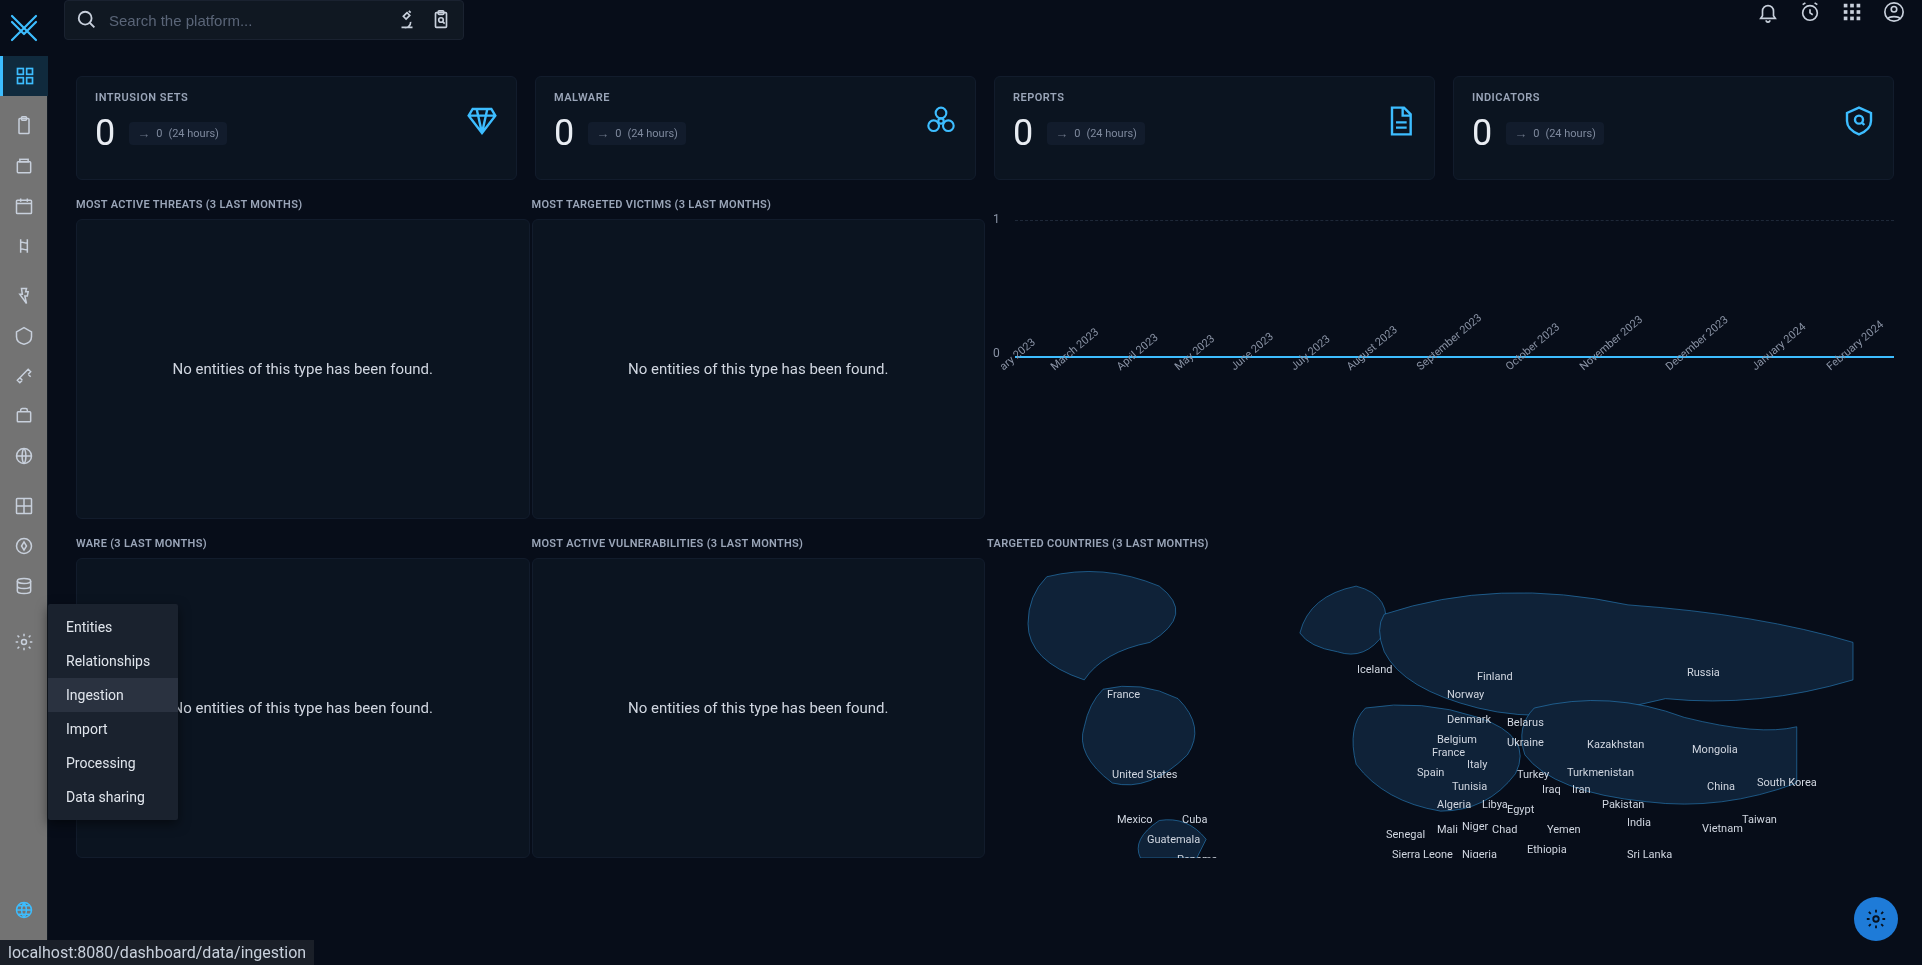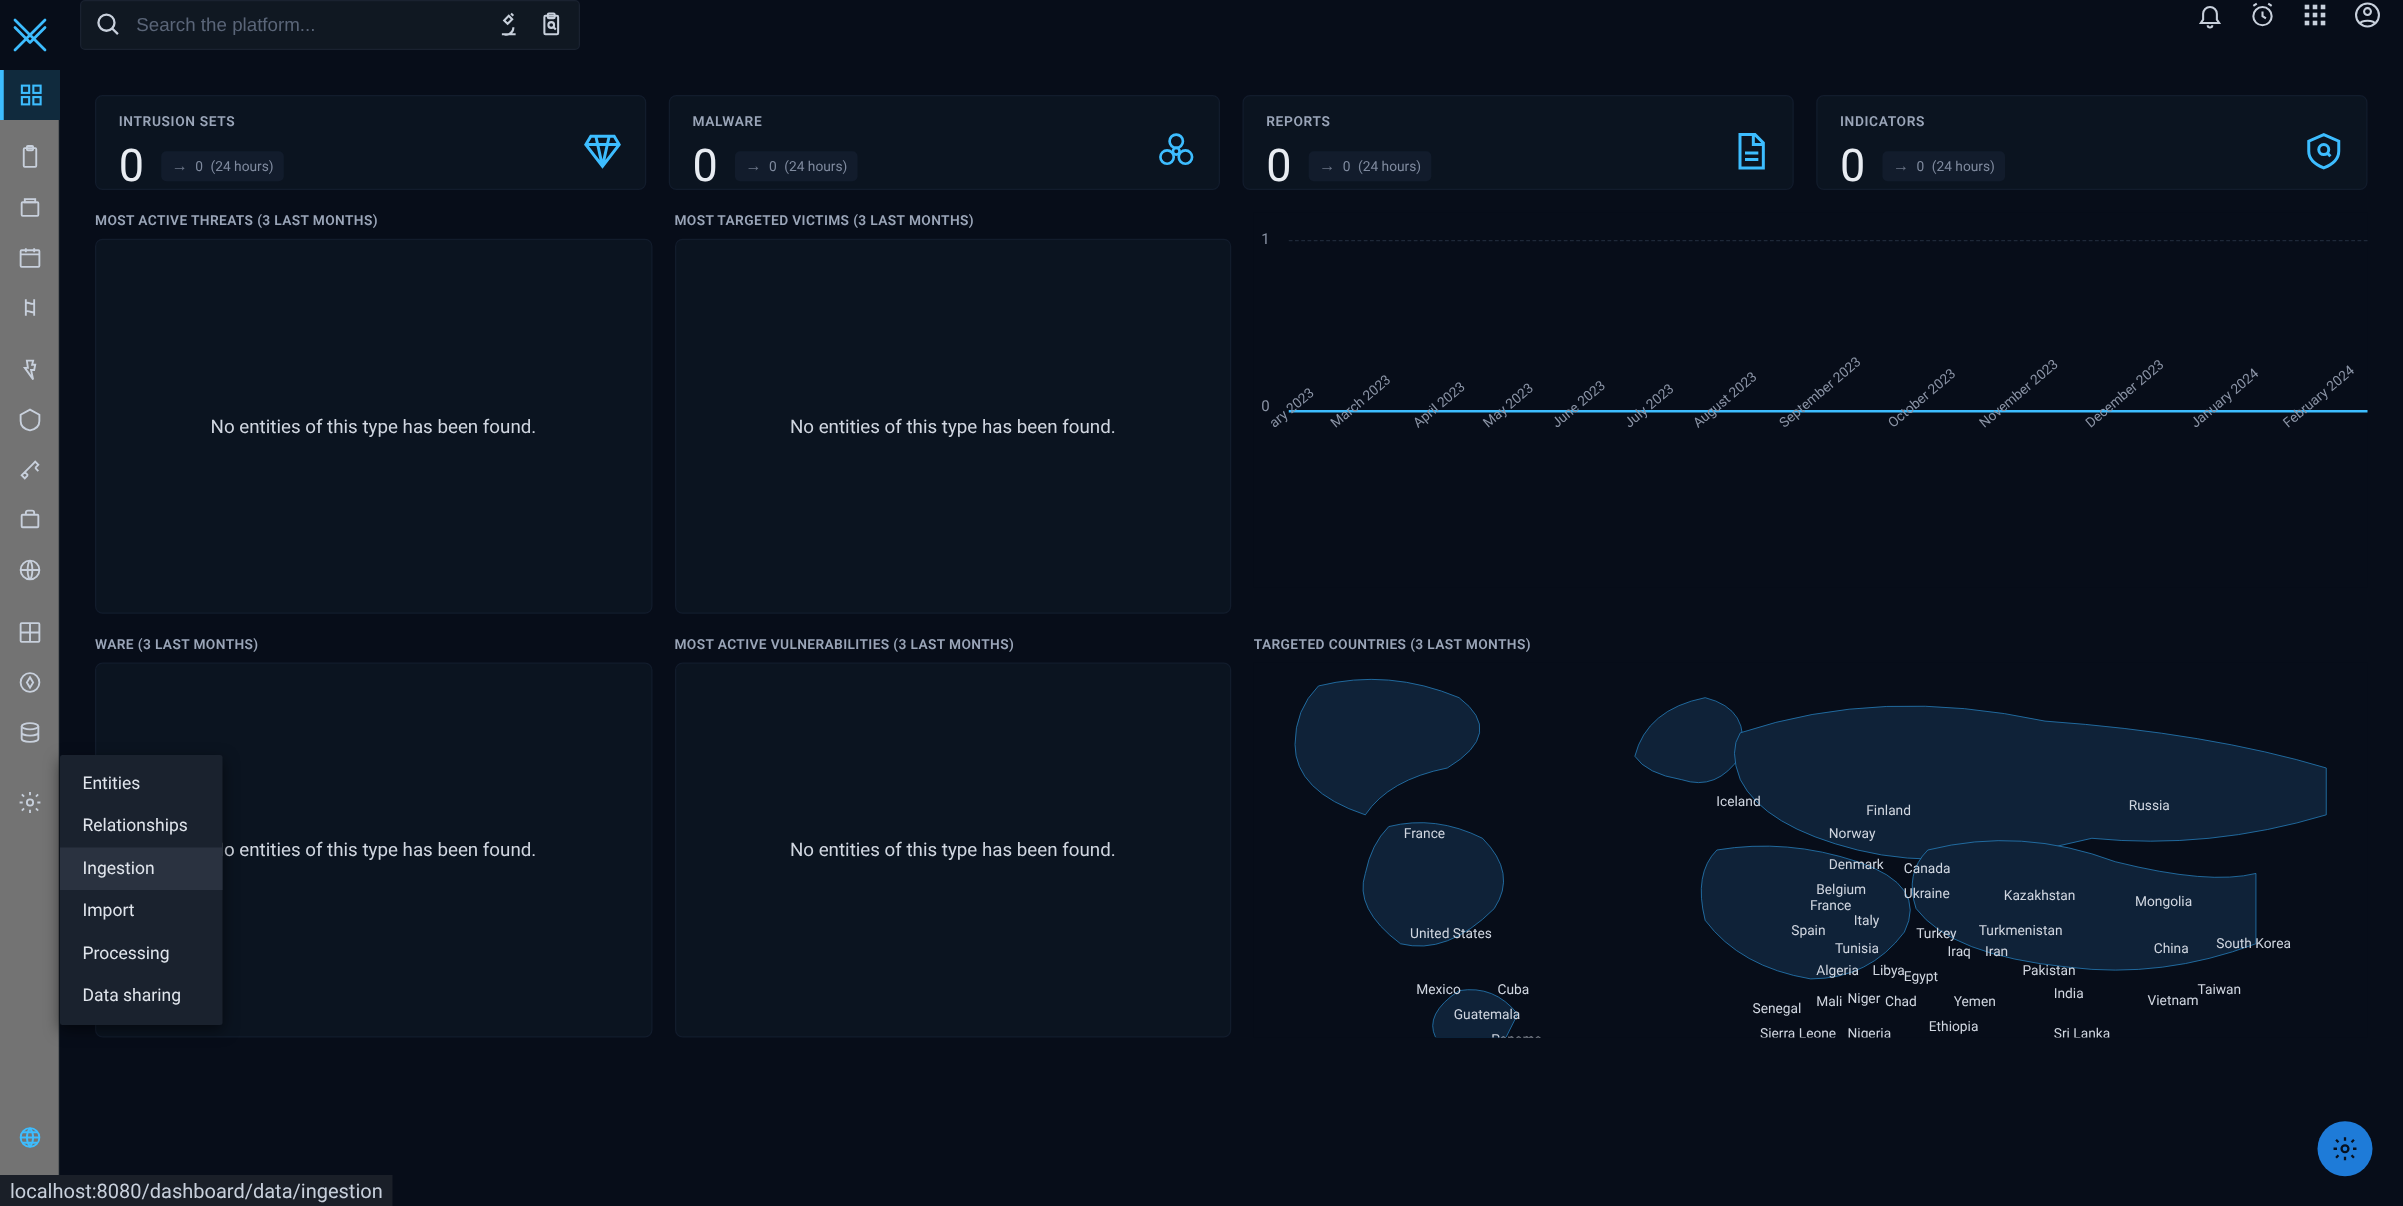--- a/index.html
+++ b/index.html
@@ -110,21 +110,21 @@
   gap: 18px;
 }
 .stat-row { display: flex; gap: 18px; }
 .stat-card {
   flex: 1;
   background: #0b1420;
   border: 1px solid #121c2c;
   border-radius: 6px;
   padding: 14px 18px 18px;
   position: relative;
-  height: 76px;
+  height: 104px;
 }
 .stat-title {
   font-size: 11px;
   letter-spacing: .5px;
   color: #9aa5b8;
   font-weight: 600;
   margin-bottom: 8px;
 }
 .stat-body { display: flex; align-items: center; gap: 14px; }
 .stat-zero {
@@ -145,21 +145,21 @@
 .stat-badge .arrow { color: #6a7486; font-size: 13px; }
 .stat-icon {
   position: absolute;
   right: 18px;
   top: 28px;
   width: 32px; height: 32px;
   color: #3dbdff;
 }
 .stat-icon svg { width: 32px; height: 32px; }
 
-.panel-row { display: flex; gap: 18px; }
+.panel-row { display: flex; gap: 2px; }
 .panel-col { flex: 1; display: flex; flex-direction: column; }
 .panel-col.wide { flex: 2; }
 .panel-label {
   font-size: 11px;
   color: #9aa5b8;
   font-weight: 600;
   letter-spacing: .3px;
   margin-bottom: 8px;
 }
 .panel-box {
@@ -546,21 +546,21 @@
               <path d="M380 160 q60 -10 120 10 q60 20 40 60 q-30 40 -80 40 q-60 -10 -90 -50 q-10 -40 10 -60z"></path>
               <path d="M560 160 q80 -20 160 10 q80 20 120 10 l0 60 q-80 30 -160 20 q-100 -10 -130 -50 q-10 -30 10 -50z"></path>
             </g>
           </svg>
           <span class="country-label" style="left:370px;top:105px">Iceland</span>
           <span class="country-label" style="left:120px;top:130px">France</span>
           <span class="country-label" style="left:490px;top:112px">Finland</span>
           <span class="country-label" style="left:700px;top:108px">Russia</span>
           <span class="country-label" style="left:460px;top:130px">Norway</span>
           <span class="country-label" style="left:460px;top:155px">Denmark</span>
-          <span class="country-label" style="left:520px;top:158px">Canada</span>
+          <span class="country-label" style="left:520px;top:158px">Belarus</span>
           <span class="country-label" style="left:450px;top:175px">Belgium</span>
           <span class="country-label" style="left:520px;top:178px">Ukraine</span>
           <span class="country-label" style="left:600px;top:180px">Kazakhstan</span>
           <span class="country-label" style="left:705px;top:185px">Mongolia</span>
           <span class="country-label" style="left:445px;top:188px">France</span>
           <span class="country-label" style="left:480px;top:200px">Italy</span>
           <span class="country-label" style="left:530px;top:210px">Turkey</span>
           <span class="country-label" style="left:580px;top:208px">Turkmenistan</span>
           <span class="country-label" style="left:430px;top:208px">Spain</span>
           <span class="country-label" style="left:125px;top:210px">United States</span>

